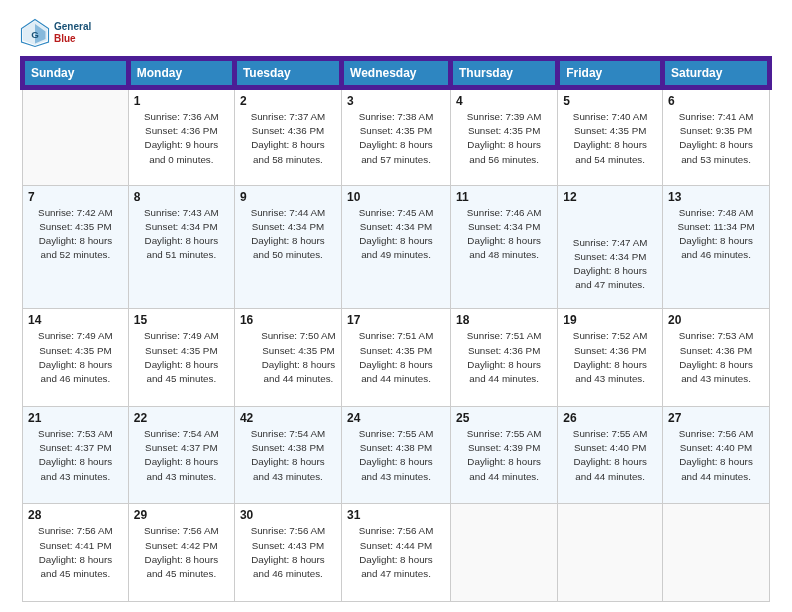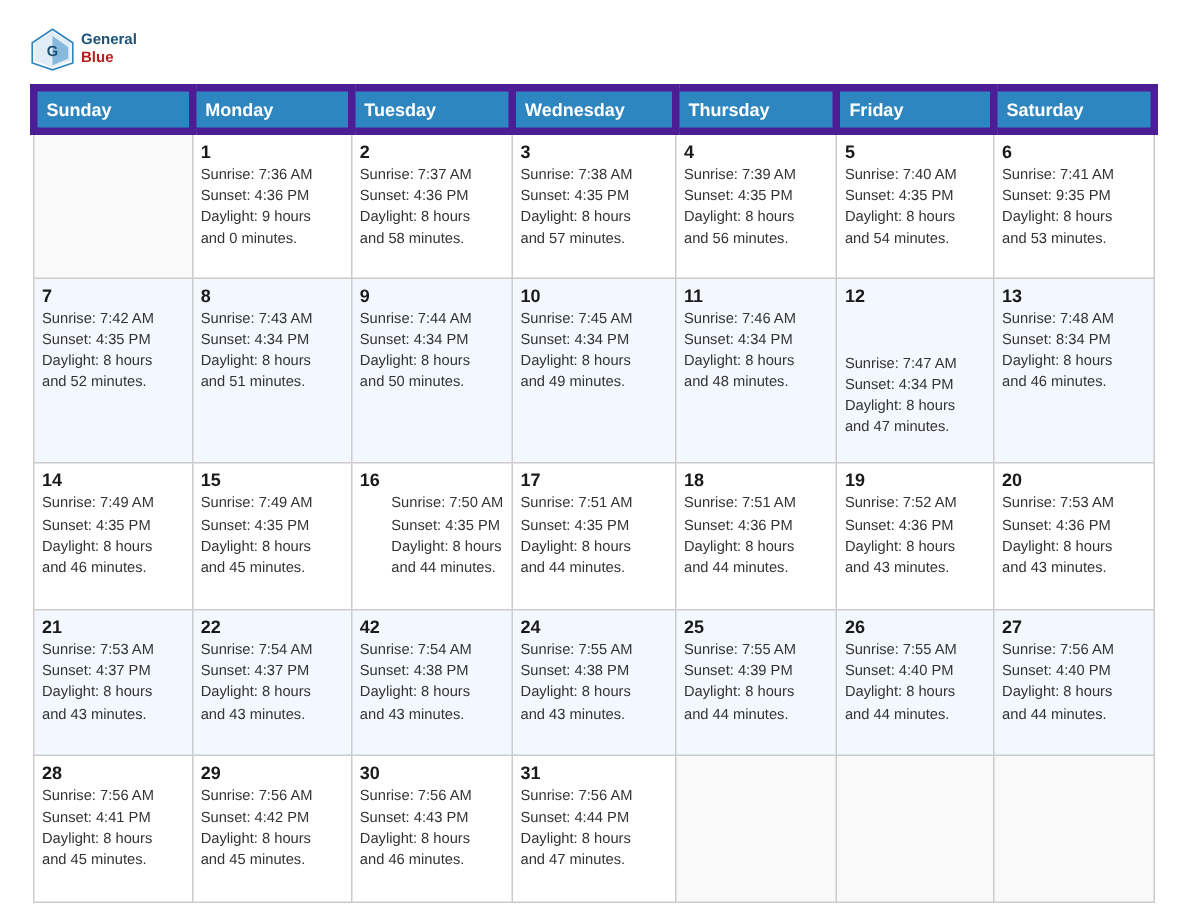--- a/index.html
+++ b/index.html
@@ -78,20 +78,21 @@
       font-weight: bold;
       font-size: 12px;
       color: #1a1a1a;
       display: block;
       margin-bottom: 2px;
     }
     .day-info {
       font-size: 9.8px;
       color: #333;
       line-height: 1.45;
+      text-align: center;
     }
     .empty {
       background: #f9f9f9;
     }
     tbody tr:nth-child(odd) td {
       background-color: #ffffff;
     }
     tbody tr:nth-child(even) td {
       background-color: #f2f8fd;
     }
@@ -217,21 +218,21 @@
           <td>
             <span class="day-num">12</span>
             <div class="day-info" style="white-space: pre-line; margin-top: 32px;">Sunrise: 7:47 AM
 Sunset: 4:34 PM
 Daylight: 8 hours
 and 47 minutes.</div>
           </td>
           <td>
             <span class="day-num">13</span>
             <div class="day-info" style="white-space: pre-line;">Sunrise: 7:48 AM
-Sunset: 8:34 PM
+Sunset: 11:34 PM
 Daylight: 8 hours
 and 46 minutes.</div>
           </td>
         </tr>
         <tr>
           <td>
             <span class="day-num">14</span>
             <div class="day-info" style="white-space: pre-line;">Sunrise: 7:49 AM
 Sunset: 4:35 PM
 Daylight: 8 hours

